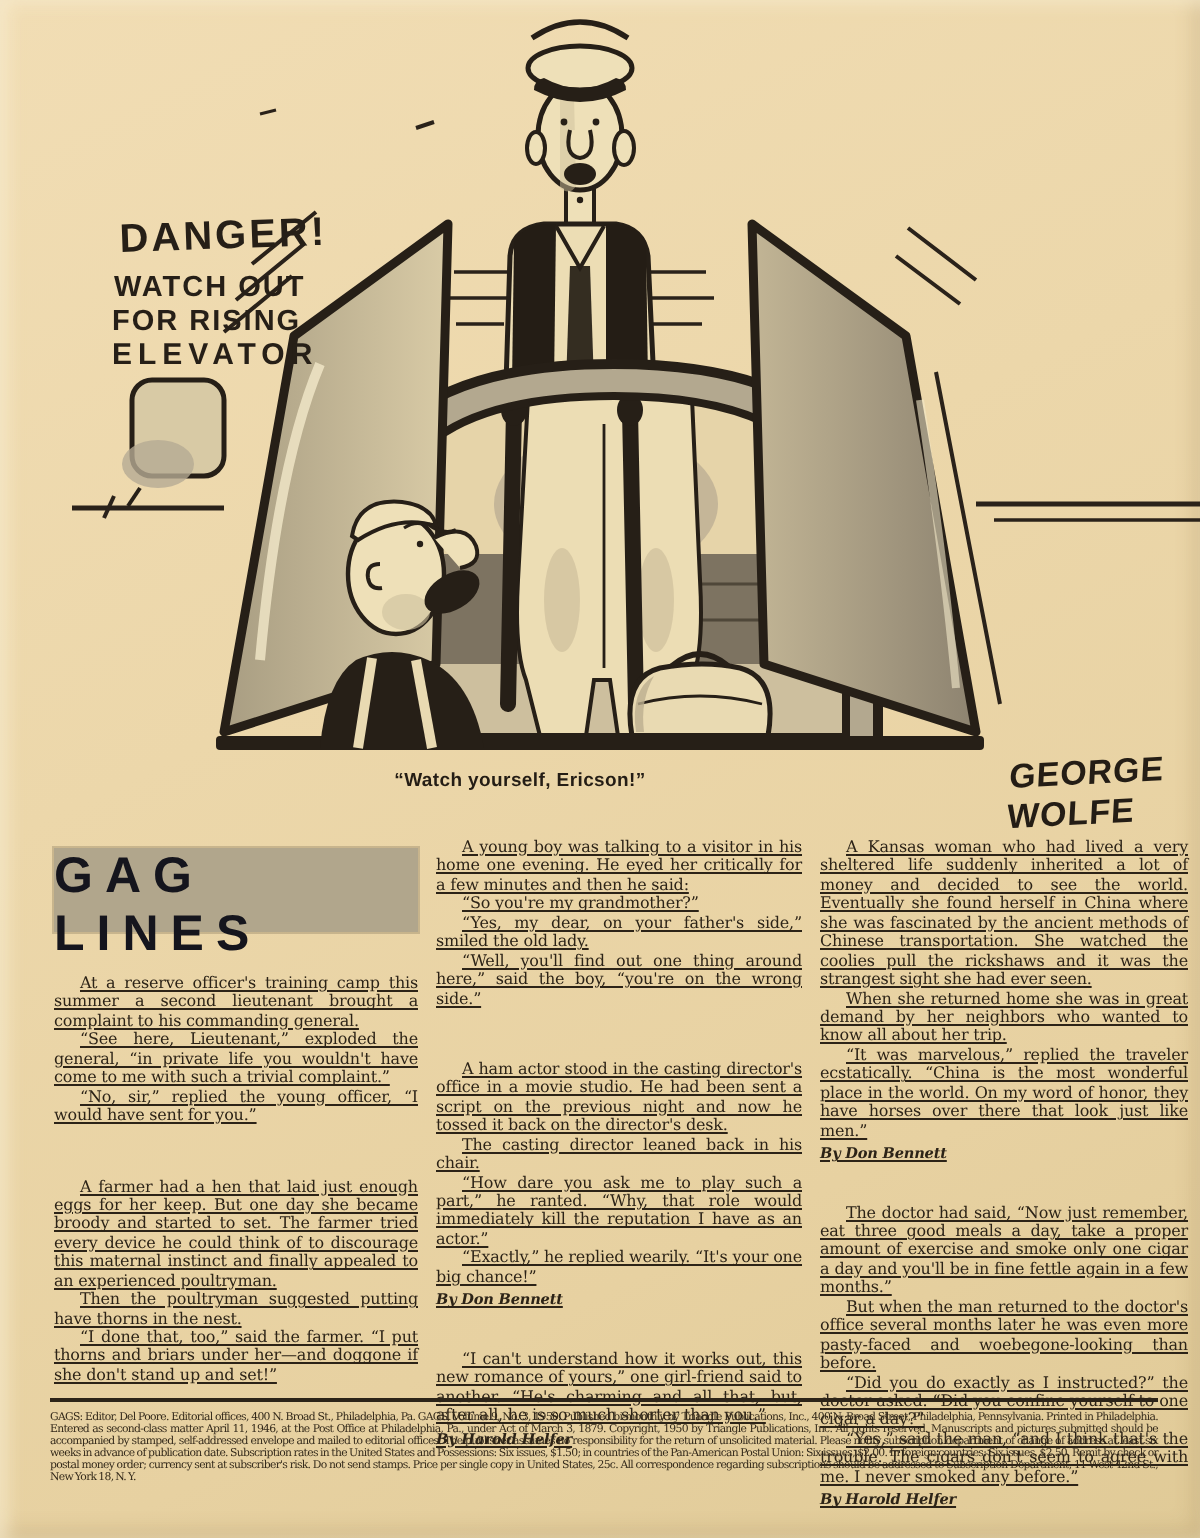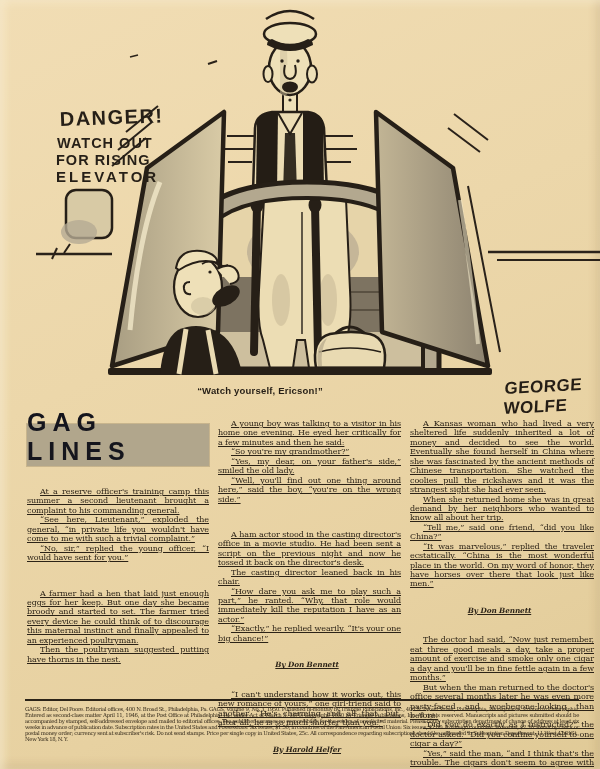--- a/index.html
+++ b/index.html
@@ -13,27 +13,27 @@
   #caption{position:absolute;left:140px;top:385px;width:240px;text-align:center;
     font:bold 9.5px "Liberation Sans",sans-serif;color:#241d15;letter-spacing:.2px;}
   #signature{position:absolute;left:504px;top:377px;line-height:.92;
     font:800 17px "Liberation Sans",sans-serif;color:#241d15;letter-spacing:.5px;
     transform:rotate(-3deg) skewX(-6deg);}
   .col{position:absolute;top:419px;width:183px;font-size:8px;line-height:1.18;
     text-align:justify;letter-spacing:-.1px;}
   #col1{left:27px;top:424px;width:182px;}
   #col2{left:218px;}
   #col3{left:410px;width:184px;}
-  .gagbox{background:#b1a68c;height:42px;margin-bottom:21px;display:flex;align-items:flex-end;justify-content:center;
+  .gagbox{background:#b1a68c;height:42px;margin-bottom:21px;display:flex;align-items:flex-start;justify-content:center;
     box-shadow:0 0 0 1px rgba(95,85,60,.25);}
   .gagbox span{font:900 25px "Liberation Sans",sans-serif;letter-spacing:6px;word-spacing:6px;color:#15151d;}
   .joke{margin-bottom:20px;text-decoration:underline;}
   .joke.sp{margin-bottom:26px;}
   .joke p{margin:0;text-indent:13px;}
-  .byline{text-align:center;font-style:italic;font-weight:bold;font-size:7.3px;margin-top:18px;padding-right:5px;}
+  .byline{text-align:left;font-style:italic;font-weight:bold;font-size:7.3px;margin-top:3px;padding-right:5px;}
   #rule{position:absolute;left:25px;top:699px;width:554px;height:2px;background:#2c2418;}
   #footer{position:absolute;left:25px;top:706px;width:554px;font-size:5.4px;line-height:1.12;
     letter-spacing:-.35px;word-spacing:-.4px;text-align:justify;color:#33291a;}
 </style>
 </head>
 <body>
 
 <div id="paper-edge"></div>
 
 <svg id="cartoon" width="600" height="420" viewBox="0 0 600 420">
@@ -185,20 +185,21 @@
     <span>GAG LINES</span>
   </div>
   <div class="joke sp">
     <p>At a reserve officer's training camp this summer a second lieutenant brought a complaint to his commanding general.</p>
     <p>“See here, Lieutenant,” exploded the general, “in private life you wouldn't have come to me with such a trivial complaint.”</p>
     <p>“No, sir,” replied the young officer, “I would have sent for you.”</p>
   </div>
   <div class="joke">
     <p>A farmer had a hen that laid just enough eggs for her keep. But one day she became broody and started to set. The farmer tried every device he could think of to discourage this maternal instinct and finally appealed to an experienced poultryman.</p>
     <p>Then the poultryman suggested putting have thorns in the nest.</p>
+    <p>“I done that, too,” said the farmer. “I put thorns and briars under her—and doggone if she don't stand up and set!”</p>
   </div>
 </div>
 
 <div class="col" id="col2">
   <div class="joke sp">
     <p>A young boy was talking to a visitor in his home one evening. He eyed her critically for a few minutes and then he said:</p>
     <p>“So you're my grandmother?”</p>
     <p>“Yes, my dear, on your father's side,” smiled the old lady.</p>
     <p>“Well, you'll find out one thing around here,” said the boy, “you're on the wrong side.”</p>
   </div>
@@ -212,21 +213,20 @@
   <div class="joke">
     <p>“I can't understand how it works out, this new romance of yours,” one girl-friend said to another. “He's charming and all that, but, after all, he is so much shorter than you.”</p>
     <div class="byline">By Harold Helfer</div>
   </div>
 </div>
 
 <div class="col" id="col3">
   <div class="joke">
     <p>A Kansas woman who had lived a very sheltered life suddenly inherited a lot of money and decided to see the world. Eventually she found herself in China where she was fascinated by the ancient methods of Chinese transportation. She watched the coolies pull the rickshaws and it was the strangest sight she had ever seen.</p>
     <p>When she returned home she was in great demand by her neighbors who wanted to know all about her trip.</p>
-    <p>“Tell me,” said one friend, “did you like China?”</p>
     <p>“It was marvelous,” replied the traveler ecstatically. “China is the most wonderful place in the world. On my word of honor, they have horses over there that look just like men.”</p>
     <div class="byline">By Don Bennett</div>
   </div>
   <div class="joke">
     <p>The doctor had said, “Now just remember, eat three good meals a day, take a proper amount of exercise and smoke only one cigar a day and you'll be in fine fettle again in a few months.”</p>
     <p>But when the man returned to the doctor's office several months later he was even more pasty-faced and woebegone-looking than before.</p>
     <p>“Did you do exactly as I instructed?” the doctor asked. “Did you confine yourself to one cigar a day?”</p>
     <p>“Yes,” said the man, “and I think that's the trouble. The cigars don't seem to agree with me. I never smoked any before.”</p>
     <div class="byline">By Harold Helfer</div>
   </div>

